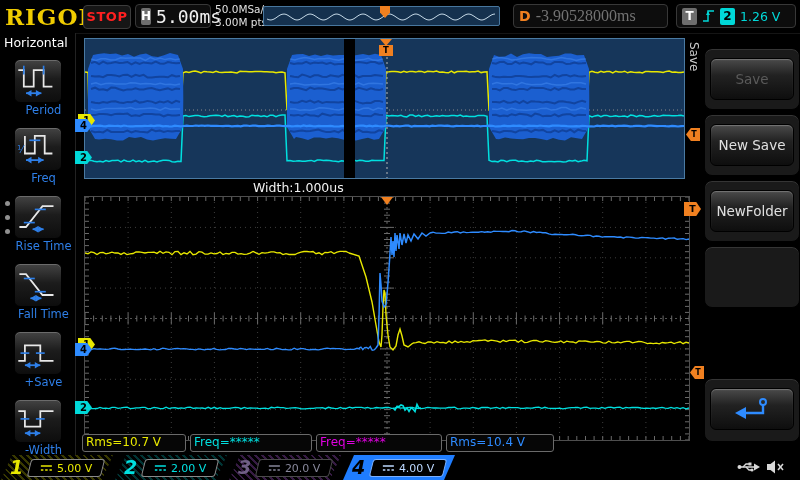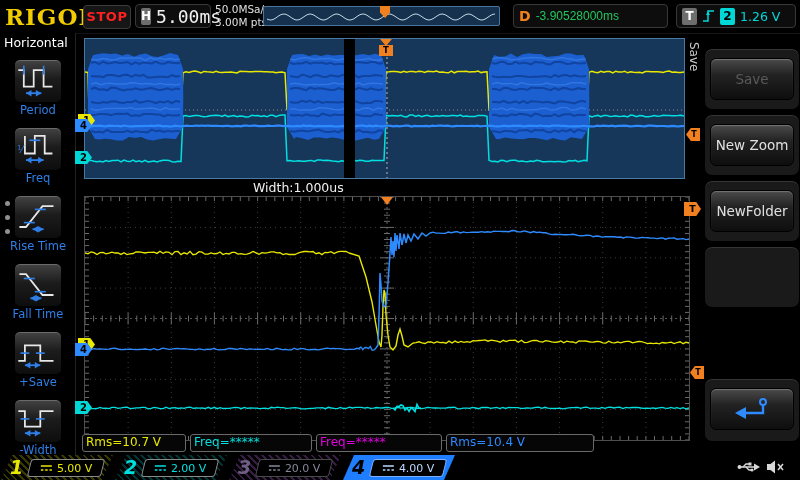--- a/index.html
+++ b/index.html
@@ -17,32 +17,32 @@
   .hdr-keybox{width:15px;height:17px;background:#6e6e6e;color:#fff;border-radius:2px;font-size:12px;font-weight:bold;
         display:flex;align-items:center;justify-content:center;}
   #h-panel{left:135px;width:76px;}
   #h-panel .val{color:#f0f0f0;font-size:18px;font-family:"DejaVu Sans Mono",monospace;}
   #rate-block{position:absolute;left:215px;top:3px;color:#e0e0e0;font-size:10.5px;line-height:13px;white-space:nowrap;}
   #preview{position:absolute;left:263px;top:6px;width:237px;height:20px;background:#15314e;border:1px solid #48779e;border-radius:2px;box-sizing:border-box;}
   #pv-marker{position:absolute;left:116px;top:-1px;width:10px;height:12px;background:#f08020;
         clip-path:polygon(0 0,100% 0,100% 55%,50% 100%,0 55%);}
   #d-panel{left:513px;width:155px;}
   #d-panel .dlab{color:#f08020;font-size:14px;font-weight:bold;}
-  #d-panel .val{color:#22c55e;font-size:12px;font-family:Liberation Sans, sans-serif;}
+  #d-panel .val{color:#737373;font-size:16px;font-family:Liberation Serif, serif;}
   #t-panel{left:676px;width:120px;}
   #t-srcbox{width:15px;height:17px;background:#00d8d8;color:#000;border-radius:2px;font-size:12px;font-weight:bold;
         display:flex;align-items:center;justify-content:center;}
   #t-panel .val{color:#00d8d8;font-size:12.5px;}
   
   #left-menu{position:absolute;left:0;top:33px;width:76px;height:422px;background:#000;border-right:1px solid #222;box-sizing:border-box;}
   #lm-title{position:absolute;left:4px;top:2px;color:#fff;font-size:12.5px;}
   .lm-item{position:absolute;left:0;width:76px;height:66px;}
   .lm-btn{position:absolute;left:14px;top:0;width:46px;height:42px;border-radius:6px;border:1px solid #000;
         background:linear-gradient(#434343,#1c1c1c 45%,#0d0d0d);box-shadow:inset 0 1px 0 rgba(255,255,255,.22);}
-  .lm-label{position:absolute;left:0;top:44px;width:76px;text-align:center;color:#2e7fe8;font-size:11.5px;white-space:nowrap;}
+  .lm-label{position:absolute;left:0;top:44px;width:87px;text-align:center;color:#2e7fe8;font-size:11.5px;white-space:nowrap;}
   .lm-dot{position:absolute;left:5px;width:5px;height:5px;border-radius:50%;background:#909090;}
   
   #rm-tab{position:absolute;left:687px;top:42px;height:76px;color:#ccc;font-size:12px;writing-mode:vertical-rl;}
   .rm-frame{position:absolute;left:704px;width:94px;height:60px;background:#1a1a1a;border-radius:8px;border:1px solid #000;
         box-shadow:inset 0 1px 0 rgba(255,255,255,.12);}
   .rm-btn{position:absolute;left:710px;width:82px;height:40px;border-radius:6px;border:1px solid #000;
         background:linear-gradient(#4a4a4a,#222 40%,#0e0e0e);box-shadow:inset 0 1px 1px rgba(255,255,255,.25);
         font-size:13.5px;display:flex;align-items:center;justify-content:center;color:#e0e0e0;}
   .rm-btn.dim{color:#5a5a5a;}
   
@@ -642,34 +642,34 @@
   <div class="chan-tag" style="left:75px;top:343px;background:#2e8bff;">4</div>
   <div class="chan-tag" style="left:75px;top:401px;background:#00d8d8;">2</div>
 
   <div id="rm-tab">Save</div>
   <div class="rm-frame" style="top:48px;"></div>
   <div class="rm-frame" style="top:114px;"></div>
   <div class="rm-frame" style="top:180px;"></div>
   <div class="rm-frame" style="top:246px;"></div>
   <div class="rm-frame" style="top:378px;height:62px;"></div>
   <div class="rm-btn dim" style="top:58px;">Save</div>
-  <div class="rm-btn" style="top:124px;">New Zoom</div>
+  <div class="rm-btn" style="top:124px;">New Save</div>
   <div class="rm-btn" style="top:190px;">NewFolder</div>
   <div class="rm-btn" style="top:388px;">
     <svg width="40" height="26" viewBox="0 0 40 26">
       <circle cx="31" cy="6" r="3" fill="none" stroke="#2e8bff" stroke-width="2"></circle>
       <path d="M31,9 V17 H13" fill="none" stroke="#2e8bff" stroke-width="2.4"></path>
       <polygon points="14,11 14,23 3,17" fill="#2e8bff"></polygon>
     </svg>
   </div>
 
   <div class="meas-box" style="left: 82px; width: 104px; color: rgb(232, 232, 0);">Rms=10.7 V</div>
   <div class="meas-box" style="left: 190px; width: 122px; color: rgb(0, 224, 224);">Freq=*****</div>
   <div class="meas-box" style="left: 316px; width: 126px; color: rgb(224, 0, 224);">Freq=*****</div>
-  <div class="meas-box" style="left: 446px; width: 148px; color: rgb(46, 139, 255);">Rms=10.4 V</div>
+  <div class="meas-box" style="left: 446px; width: 108px; color: rgb(46, 139, 255);">Rms=10.4 V</div>
 
   <div id="channel-bar">
     <div id="chip1" class="chip">
       <span class="num">1</span>
       <span class="vbox">
           <span class="inner">
         <svg width="13" height="9">
           <line x1="1" y1="2" x2="12" y2="2" stroke="#e8e800" stroke-width="1.4"></line>
           <line x1="1" y1="6" x2="12" y2="6" stroke="#e8e800" stroke-width="1.4" stroke-dasharray="2.5 1.8"></line>
         </svg>

